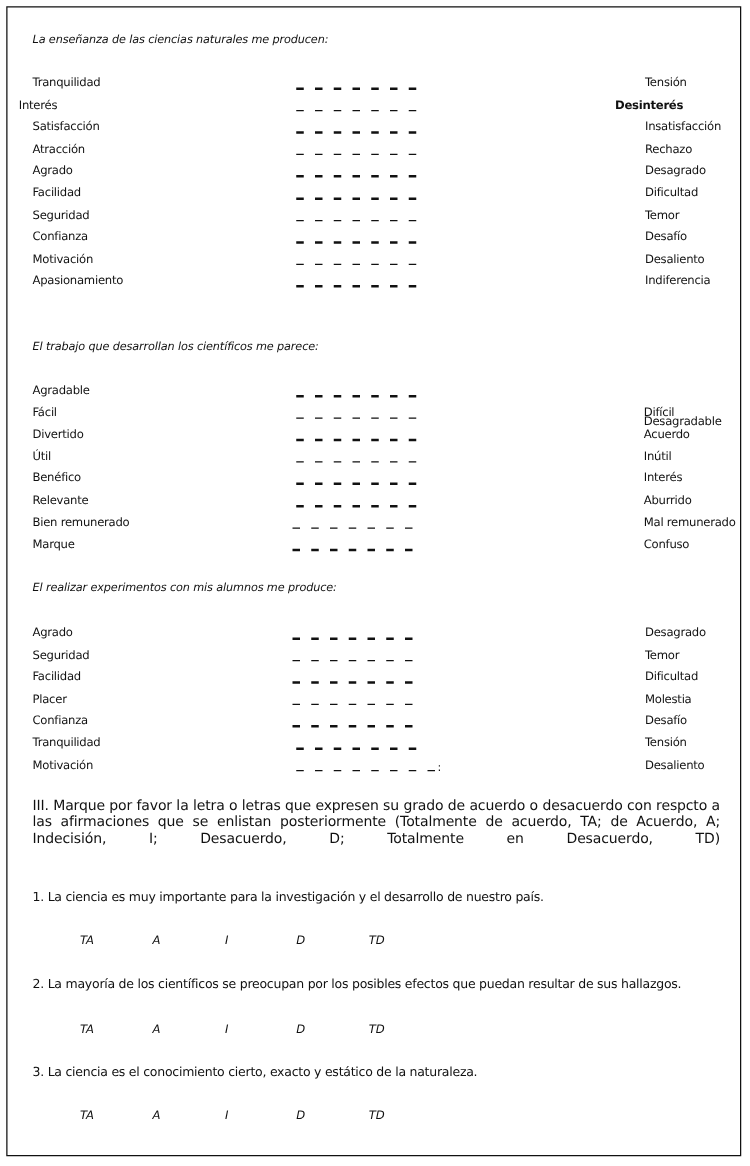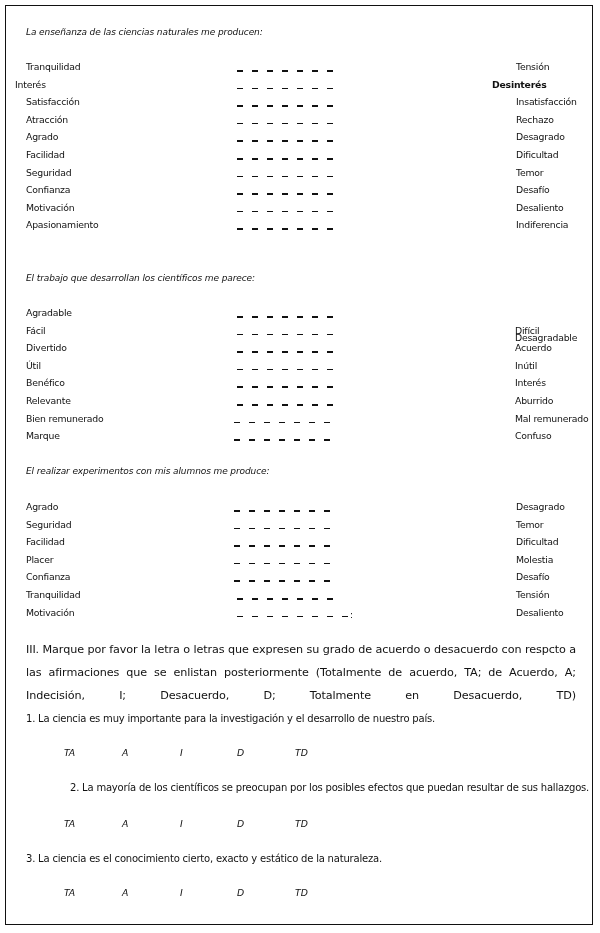--- a/index.html
+++ b/index.html
@@ -6,21 +6,21 @@
   body { width: 600px; height: 933px; position: relative; overflow: hidden;
          font-family: "DejaVu Sans", sans-serif; color: #111; }
   .frame { position: absolute; left: 5px; top: 5px; width: 588px; height: 920px;
            border: 1.3px solid #111; box-sizing: border-box; }
   .abs { position: absolute; white-space: nowrap; }
   .intro { font-size: 9px; font-style: italic; letter-spacing: -0.1px; }
   .lbl { font-size: 9.3px; letter-spacing: -0.2px; }
   .dashes { position: absolute; height: 10px; display: flex; }
   .dash { width: 6px; height: 1.5px; background: #111; margin-top: 8px; margin-right: 9px; }
   .colon-mark { font-size: 9px; line-height: 10px; margin-left: -7px; margin-top: 2px; }
-  .para { font-size: 11.2px; line-height: 23px; text-align: justify; width: 550px; letter-spacing: -0.1px; }
+  .para { font-size: 11.2px; line-height: 13px; text-align: justify; width: 550px; letter-spacing: -0.1px; }
   .para:after { content: ""; display: inline-block; width: 100%; }
   .q { font-size: 10px; letter-spacing: -0.2px; }
   .opt { font-size: 9.3px; font-style: italic; position: absolute; }
 </style>
 </head>
 <body>
 
 <div class="frame"></div>
 
 <div class="abs intro" style="left:26px; top:27px;">La enseñanza de las ciencias naturales me producen:</div>
@@ -316,21 +316,21 @@
 
 <div class="abs q" style="left:26px; top:713px;">1. La ciencia es muy importante para la investigación y el desarrollo de nuestro país.</div>
 <div class="opt-row" style="position:absolute; top:747px; left:0;">
     <span class="opt" style="left: 64px;">TA</span>
     <span class="opt" style="left: 122px;">A</span>
     <span class="opt" style="left: 180px;">I</span>
     <span class="opt" style="left: 237px;">D</span>
     <span class="opt" style="left: 295px;">TD</span>
   </div>
 
-<div class="abs q" style="left:26px; top:782px;margin-left:44px;">2. La mayoría de los científicos se preocupan por los posibles efectos que puedan resultar de sus hallazgos.</div>
+<div class="abs q" style="left:26px; top:782px;">2. La mayoría de los científicos se preocupan por los posibles efectos que puedan resultar de sus hallazgos.</div>
 <div class="opt-row" style="position:absolute; top:818px; left:0;">
     <span class="opt" style="left: 64px;">TA</span>
     <span class="opt" style="left: 122px;">A</span>
     <span class="opt" style="left: 180px;">I</span>
     <span class="opt" style="left: 237px;">D</span>
     <span class="opt" style="left: 295px;">TD</span>
   </div>
 
 <div class="abs q" style="left:26px; top:853px;text-align:right;">3. La ciencia es el conocimiento cierto, exacto y estático de la naturaleza.</div>
 <div class="opt-row" style="position:absolute; top:887px; left:0;">

